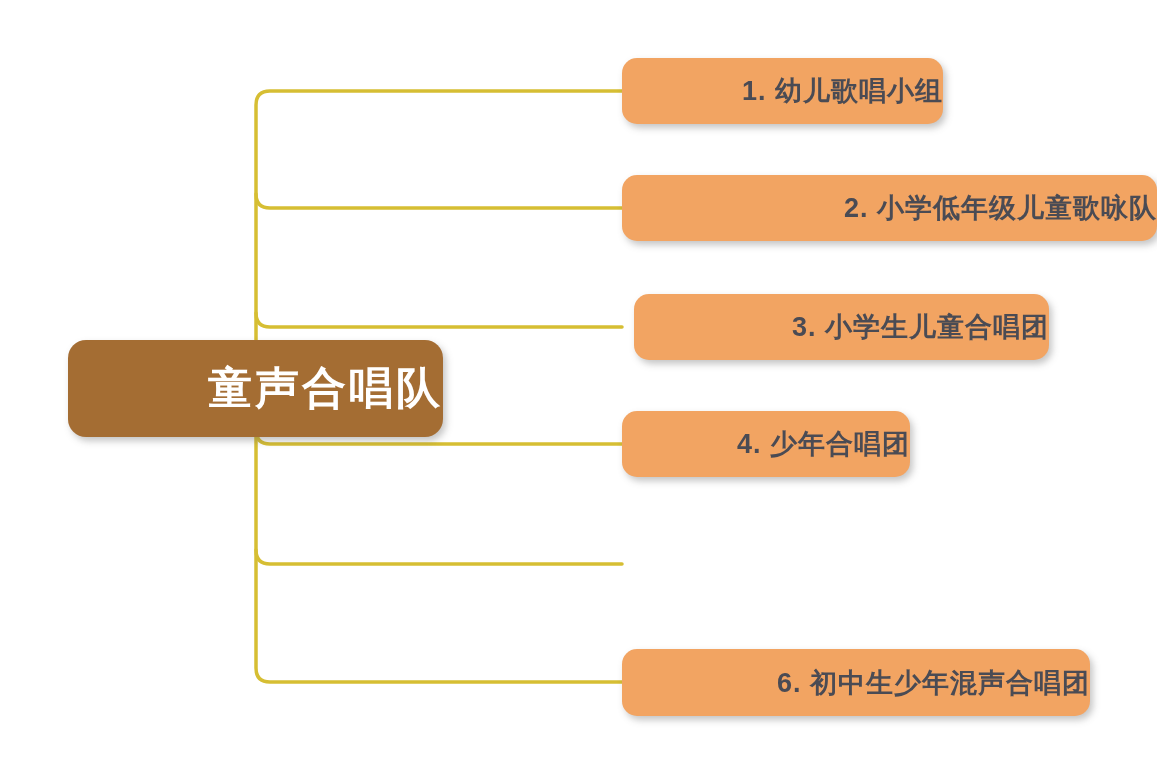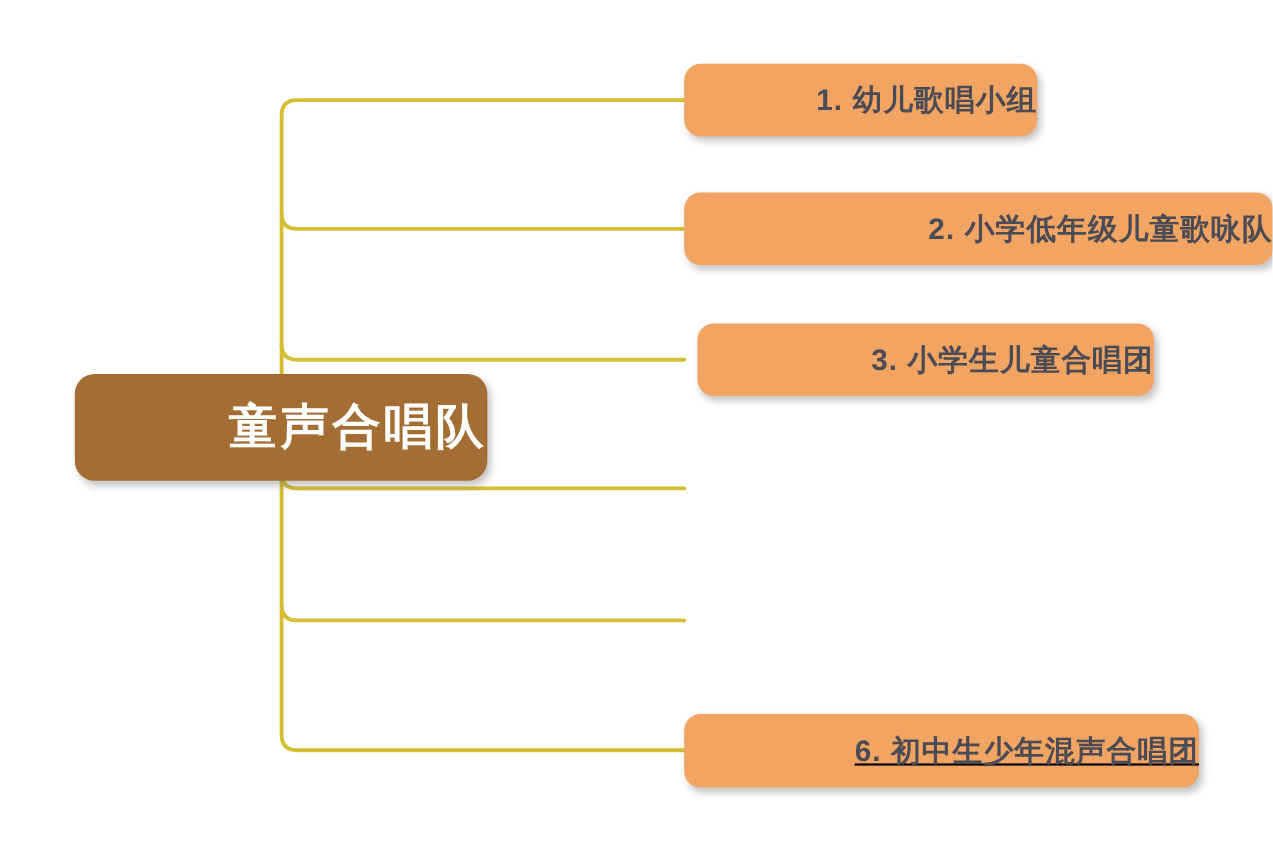--- a/index.html
+++ b/index.html
@@ -55,21 +55,21 @@
     color: #4A4B54;
     font-size: 27px;
     font-weight: bold;
     letter-spacing: 1px;
   }
   .n1 { left: 622px; top: 58px;  width: 321px; height: 66px; }
   .n2 { left: 622px; top: 175px; width: 535px; height: 66px; }
   .n3 { left: 622px; top: 294px; width: 415px; height: 66px; margin-left: 12px; }
   .n4 { left: 622px; top: 411px; width: 288px; height: 66px; }
   .n5 { left: 622px; top: 531px; width: 400px; height: 66px; }
-  .n6 { left: 622px; top: 649px; width: 468px; height: 67px; text-decoration: underline; }
+  .n6 { left: 622px; top: 649px; width: 468px; height: 67px; }
 </style>
 </head>
 <body>
 
 <div class="canvas">
 
   <svg class="connectors" viewBox="0 0 1157 771" fill="none">
 
     <path d="M 622 91 L 270 91 Q 256 91 256 105 L 256 668 Q 256 682 270 682 L 622 682" stroke-width="3.5" stroke-linecap="round" stroke="#D6BE33"></path>
 
@@ -91,19 +91,22 @@
   </div>
 
   <div class="node child-node n2">
     <span class="label">2. 小学低年级儿童歌咏队</span>
   </div>
 
   <div class="node child-node n3">
     <span class="label">3. 小学生儿童合唱团</span>
   </div>
 
+  <div class="node child-node n4">
+    <span class="label">4. 少年合唱团</span>
+  </div>
 
 
   <div class="node child-node n6">
     <span class="label">6. 初中生少年混声合唱团</span>
   </div>
 
 </div>
 
 </body></html>

